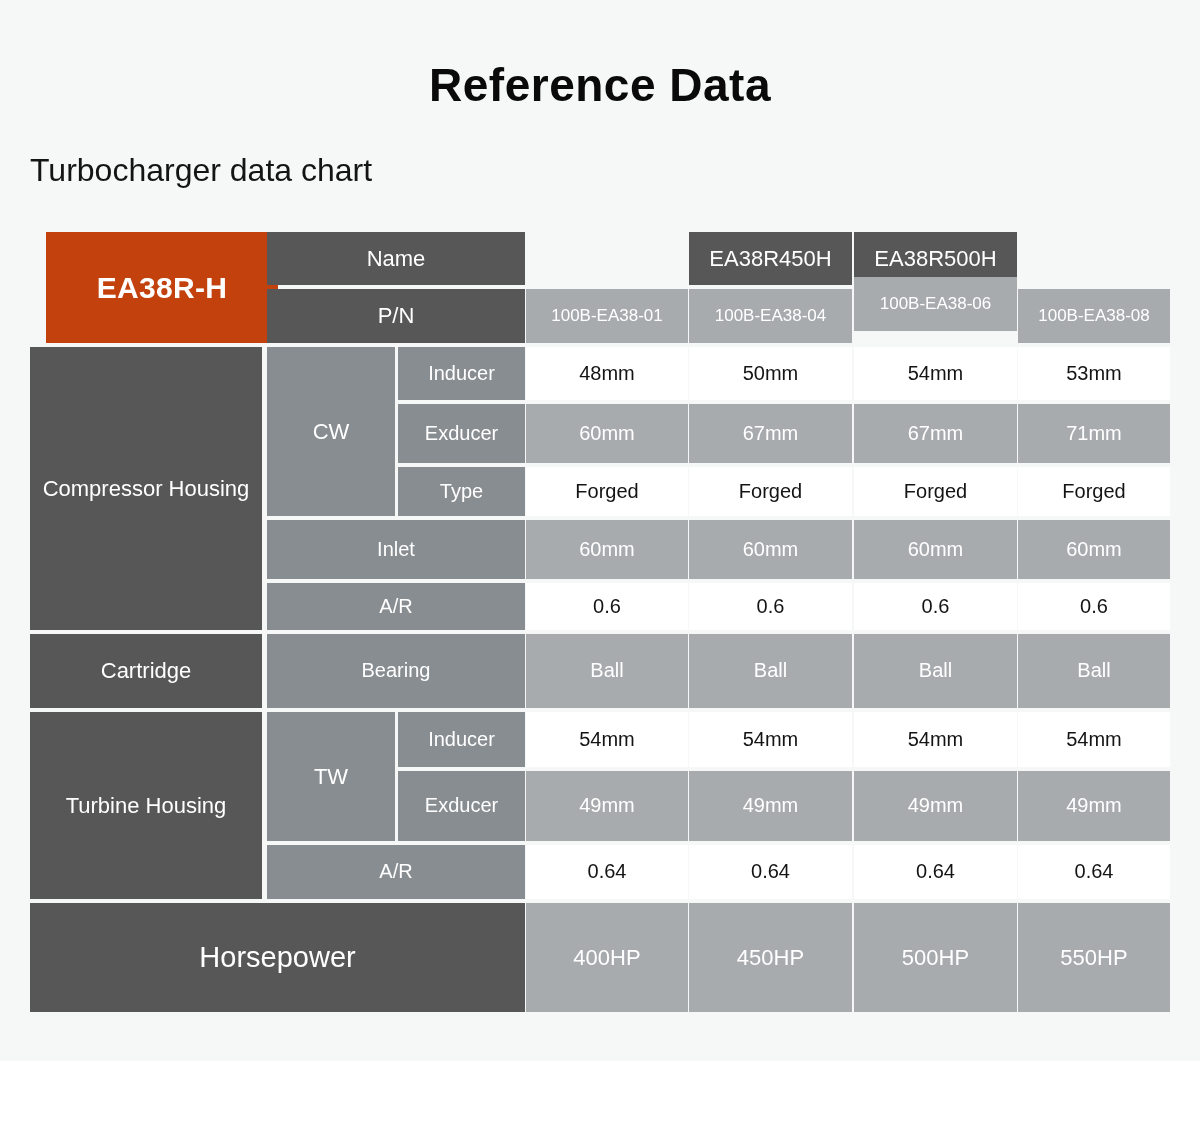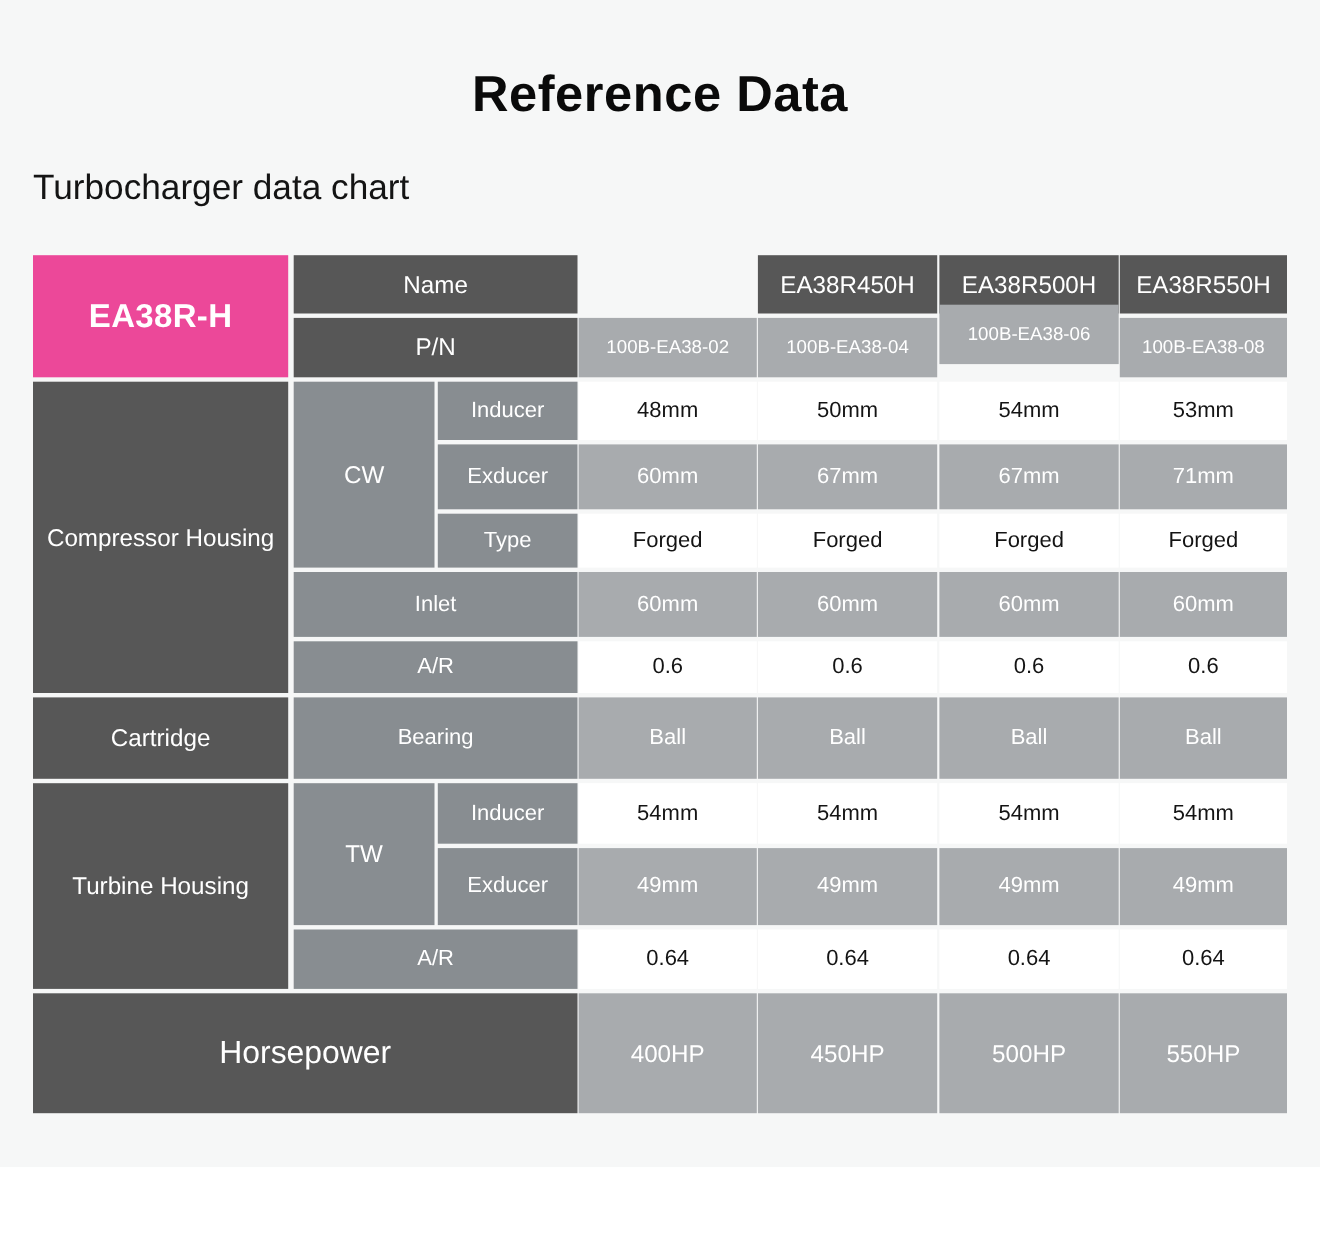--- a/index.html
+++ b/index.html
@@ -58,21 +58,21 @@
   .cell {
     position: absolute;
     display: flex;
     align-items: center;
     justify-content: center;
     text-align: center;
     line-height: 1.18;
     overflow: hidden;
   }
 
-  .c-red    { background: #ec4899; color: #ffffff; }
+  .c-red    { background: #c2410c; color: #ffffff; margin-left: 16px; }
   .c-dark   { background: #575757; color: #ffffff; }
   .c-mid    { background: #888d91; color: #ffffff; }
   .c-light  { background: #a8abae; color: #ffffff; }
   .c-white  { background: #ffffff; color: #141414; }
 
   .f-brand  { font-size: 30px; font-weight: bold; letter-spacing: 0.3px; }
   .f-head   { font-size: 22px; }
   .f-pn     { font-size: 17px; }
   .f-group  { font-size: 22px; }
   .f-label  { font-size: 20px; }
@@ -91,23 +91,22 @@
 
   <div id="table">
 
     <div class="cell c-red f-brand" style="left:0px;  top:0px;   width:232px; height:111px;">EA38R-H</div>
 
     <div class="cell c-dark f-head" style="left:237px; top:0px;   width:258px; height:53px;">Name</div>
     <div class="cell c-dark f-head" style="left:237px; top:57px;  width:258px; height:54px;">P/N</div>
 
     <div class="cell c-dark f-head" style="left:659px; top:0px;  width:163px; height:53px;">EA38R450H</div>
     <div class="cell c-dark f-head" style="left:824px; top:0px;  width:163px; height:53px;">EA38R500H</div>
-    <div class="cell c-dark f-head" style="left:988px; top:0px;  width:152px; height:53px;">EA38R550H</div>
 
-    <div class="cell c-light f-pn" style="left:496px; top:57px; width:162px; height:54px;">100B-EA38-02</div>
+    <div class="cell c-light f-pn" style="left:496px; top:57px; width:162px; height:54px;">100B-EA38-01</div>
     <div class="cell c-light f-pn" style="left:659px; top:57px; width:163px; height:54px;">100B-EA38-04</div>
     <div class="cell c-light f-pn" style="left:824px; top:45px; width:163px; height:54px;">100B-EA38-06</div>
     <div class="cell c-light f-pn" style="left:988px; top:57px; width:152px; height:54px;">100B-EA38-08</div>
 
     <div class="cell c-dark f-group" style="left:0px; top:115px; width:232px; height:283px;">Compressor Housing</div>
 
     <div class="cell c-mid f-group" style="left:237px; top:115px; width:128px; height:169px;">CW</div>
 
     <div class="cell c-mid f-label" style="left:368px; top:115px; width:127px; height:53px;">Inducer</div>
     <div class="cell c-white f-val" style="left:496px; top:115px; width:162px; height:53px;">48mm</div>

